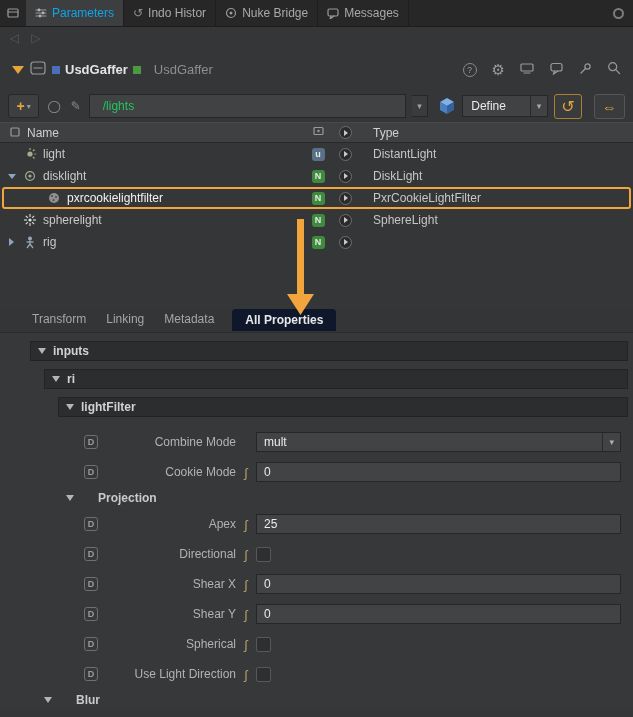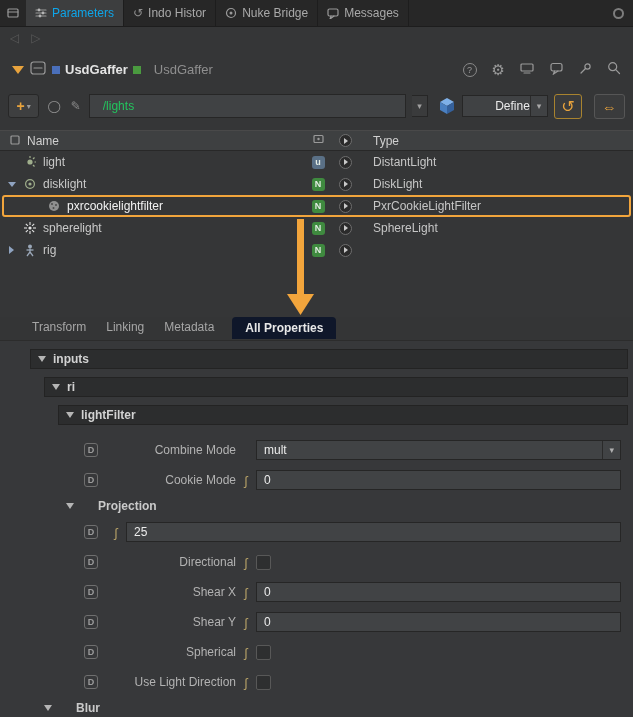--- a/index.html
+++ b/index.html
@@ -33,27 +33,27 @@
   .gear{font-size:15px;line-height:1}
 
   
   .toolbar{height:32px;display:flex;align-items:center;gap:6px;padding:0 8px}
   .btn-add{width:32px;height:24px;background:#3e3f40;border:1px solid #272727;border-radius:3px;display:flex;align-items:center;justify-content:center;gap:2px;color:#e8a33d;font-weight:bold;font-size:14px}
   .btn-add .mini-arrow{color:#9a9a9a;font-size:8px;font-weight:normal}
   .mini-icon{color:#8d8d8d;font-size:12px;padding:0 2px}
   .path-field{width:324px;height:24px;background:#404244;border:1px solid #262626;color:#22c55e;padding:0 13px;font-family:inherit;font-size:12px;outline:none}
   .dd-box{width:17px;height:22px;background:#3a3b3c;border:1px solid #262626;border-left:none;display:flex;align-items:center;justify-content:center;color:#a0a0a0;font-size:9px}
   .cube{display:flex;align-items:center;margin-left:4px}
-  .define-btn{width:88px;height:22px;background:#404244;border:1px solid #262626;display:flex;align-items:center;justify-content:flex-end;color:#eaeaea;padding-left:8px}
+  .define-btn{width:88px;height:22px;background:#404244;border:1px solid #262626;display:flex;align-items:center;justify-content:space-between;color:#eaeaea;padding-left:8px}
   .define-btn .selarrow{align-self:stretch;display:flex;align-items:center;padding:0 6px;border-left:1px solid #2a2a2a;color:#a8a8a8;font-size:9px}
   .reload-btn{margin-left:auto;width:28px;height:25px;background:#3a3b3c;border:1px solid #a8832f;border-radius:3px;display:flex;align-items:center;justify-content:center;color:#e8a33d;font-size:16px}
   .swap-btn{width:32px;height:25px;background:#3a3b3c;border:1px solid #565656;border-radius:3px;display:flex;align-items:center;justify-content:center;color:#e8a33d;font-size:15px;margin-left:6px}
 
   
-  .treeheader{margin-top:8px;height:21px;background:#3e4041;border-top:1px solid #494949;border-bottom:1px solid #282828;display:flex;align-items:center;color:#d0d0d0}
+  .treeheader{height:21px;background:#3e4041;border-top:1px solid #494949;border-bottom:1px solid #282828;display:flex;align-items:center;color:#d0d0d0}
   .col-name{width:305px;display:flex;align-items:center;gap:7px;padding-left:10px}
   .col-badge{width:26px;display:flex;justify-content:center}
   .col-circle{width:28px;display:flex;justify-content:center}
   .col-type{flex:1;padding-left:14px}
   .tree-row{height:22px;display:flex;align-items:center;position:relative}
   .tree-row .col-name{padding-left:6px;gap:5px}
   .exp{width:11px;display:flex;justify-content:center;flex:none}
   .exp-down{width:0;height:0;border-left:4px solid transparent;border-right:4px solid transparent;border-top:5px solid #8fa3c0}
   .exp-right{width:0;height:0;border-top:4px solid transparent;border-bottom:4px solid transparent;border-left:5px solid #8fa3c0}
   .rowicon{width:16px;display:flex;justify-content:center;flex:none}
@@ -437,20 +437,21 @@
         </div>
     </div>
 
     <div class="psec proj">
       <span class="tri"></span>
       <span>Projection</span>
     </div>
 
     <div class="prow">
       <span class="dbox">D</span>
+      <span class="plabel">Apex</span>
       <span class="exprslot">ʃ</span>
       <div class="pctrl">
           <input class="tfield" value="25" style="">
         </div>
     </div>
 
     <div class="prow">
       <span class="dbox">D</span>
       <span class="plabel">Directional</span>
       <span class="exprslot">ʃ</span>

